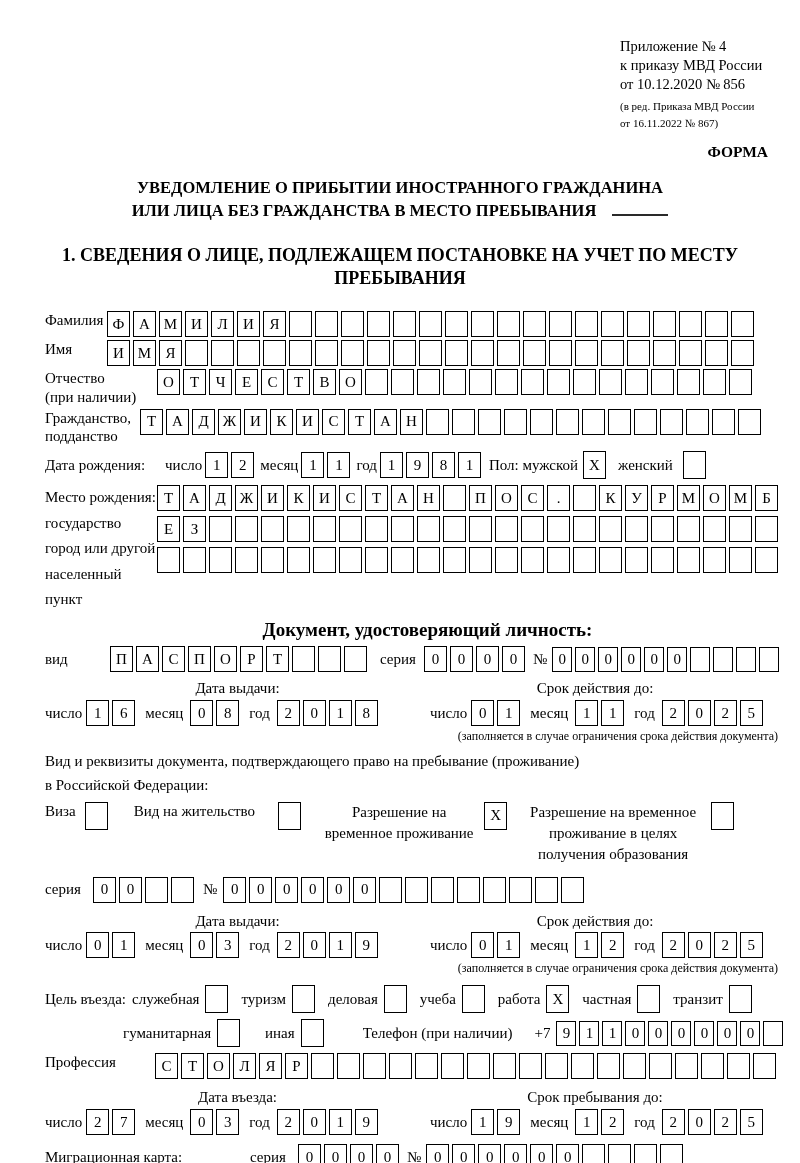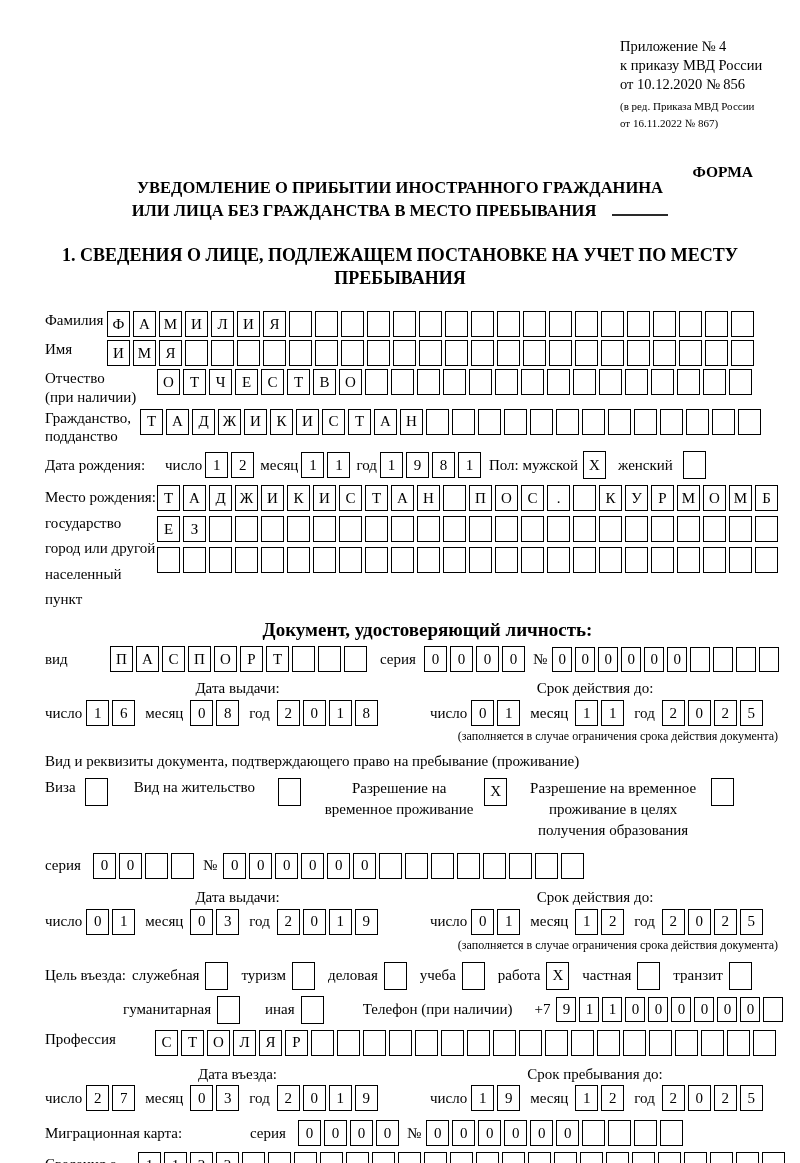--- a/index.html
+++ b/index.html
@@ -1,21 +1,21 @@
 <!DOCTYPE html>
 <html><head>
 <meta charset="utf-8">
 <style>
   html,body{margin:0;padding:0;background:#fff;}
   body{width:800px;height:1163px;overflow:hidden;font-family:"Liberation Serif",serif;color:#000;}
   .page{position:relative;width:800px;height:1163px;font-size:15px;line-height:1.25;}
   .appendix{position:absolute;left:620px;top:37px;font-size:14.5px;line-height:19px;white-space:nowrap;}
   .amend{font-size:11px;line-height:17px;}
   .amend-first{margin-top:4px;}
-  .form-word{position:absolute;right:47px;top:142px;font-weight:bold;font-size:15.5px;margin-top:20px;}
+  .form-word{position:absolute;right:32px;top:142px;font-weight:bold;font-size:15.5px;}
   .flow{position:absolute;left:0;top:0;width:800px;}
   .title{margin-top:176px;text-align:center;font-weight:bold;font-size:16.5px;line-height:23px;}
   .title-underline{display:inline-block;width:56px;height:13px;border-bottom:2.2px solid #2a2a2a;margin-left:16px;}
   .sec-heading{margin-top:22px;text-align:center;font-weight:bold;font-size:18px;}
   .row{display:flex;align-items:flex-start;margin-left:45px;margin-right:4px;}
   .vcenter{align-items:center;}
   .lbl{flex:0 0 auto;}
   .cells{display:flex;gap:3px;flex:0 0 auto;}
   .cell{box-sizing:border-box;flex:0 0 auto;width:23px;height:26px;border:1.6px solid #000;
         display:flex;align-items:center;justify-content:center;font-size:15px;background:#fff;}
@@ -387,20 +387,21 @@
             <span class="cell">2</span>
             <span class="cell">0</span>
             <span class="cell">2</span>
             <span class="cell">5</span>
           </span>
       </span>
     </div>
     <div class="note">(заполняется в случае ограничения срока действия документа)</div>
 
     <div class="intro">Вид и реквизиты документа, подтверждающего право на пребывание (проживание)</div>
+    <div class="intro" style="margin-top:5px;">в Российской Федерации:</div>
 
     <div class="row opts">
       <span class="opt">
         <span>Виза</span>
         <span class="cells cb">
             <span class="cell"></span>
           </span>
       </span>
       <span class="opt" style="margin-left:26px;">
         <span>Вид на жительство</span>

